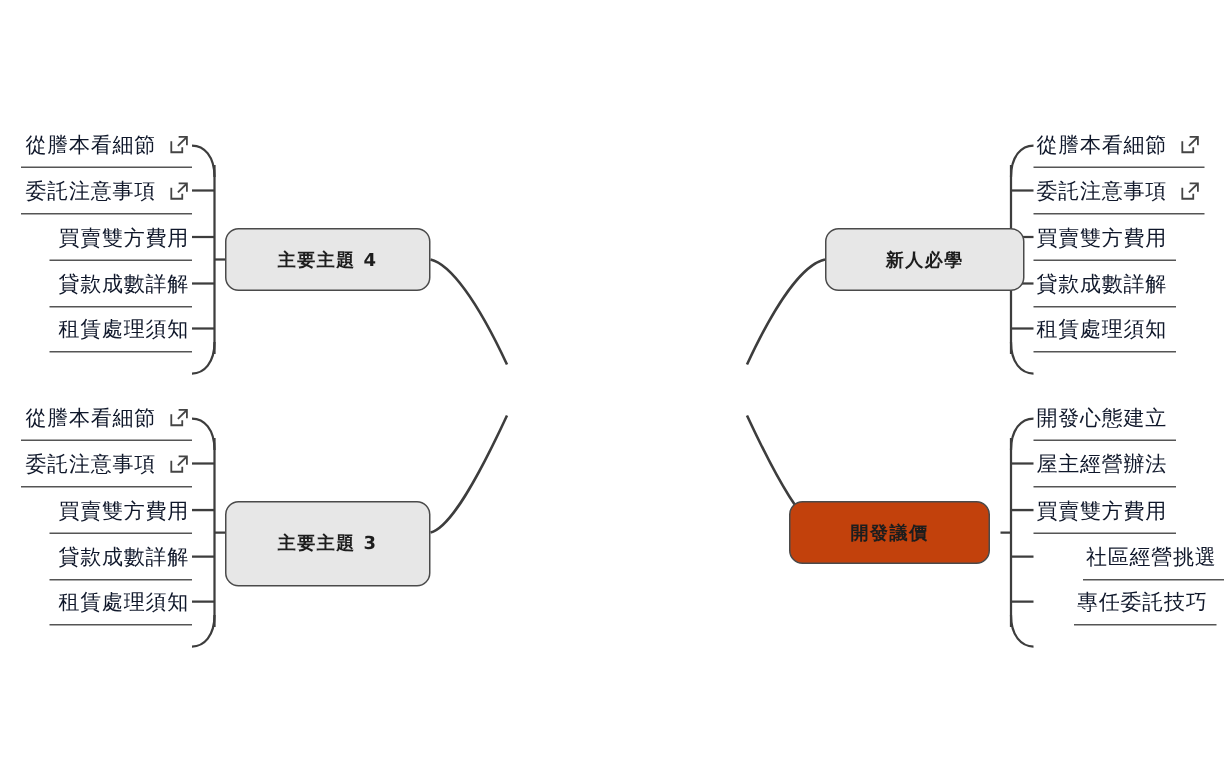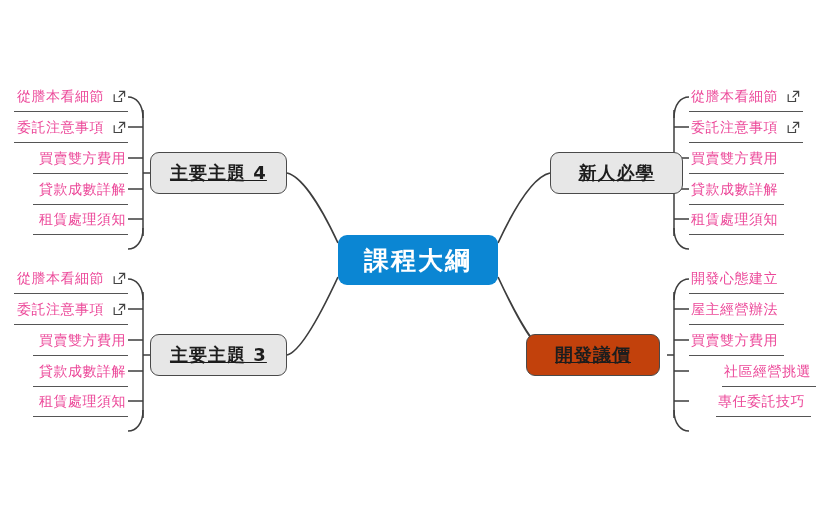--- a/index.html
+++ b/index.html
@@ -50,38 +50,37 @@
   
   .branch-node {
     position: absolute;
     box-sizing: border-box;
     display: flex;
     align-items: center;
     justify-content: center;
     border: 1.6px solid #4a4a4a;
     background: #e7e7e7;
     border-radius: 9px;
-    font-size: 18px;
+    font-size: 12px;
     font-weight: bold;
     color: #1d1d1d;
     letter-spacing: 1px;
     z-index: 4;
-    text-decoration: underline;
   }
 
   
   .leaf {
     position: absolute;
     box-sizing: border-box;
     height: 30px;
     display: flex;
     align-items: center;
     border-bottom: 1.3px solid #555555;
     font-size: 14px;
-    color: #ec4899;
+    color: #0f172a;
     white-space: nowrap;
     z-index: 3;
   }
   .leaf.align-right {
     justify-content: flex-end;
     padding-right: 2px;
   }
   .leaf.align-left {
     justify-content: flex-start;
     padding-left: 2px;
@@ -147,29 +146,26 @@
       <path d="M 674,292 L 674,418" stroke="#3d3d3d"></path>
       <path d="M 674,300 C 674,286 681,279 689,279" stroke="#3d3d3d"></path>
       <path d="M 674,410 C 674,424 681,431 689,431" stroke="#3d3d3d"></path>
       <path d="M 674,309 L 689,309" stroke="#3d3d3d"></path>
       <path d="M 674,340 L 689,340" stroke="#3d3d3d"></path>
       <path d="M 674,371 L 689,371" stroke="#3d3d3d"></path>
       <path d="M 674,401 L 689,401" stroke="#3d3d3d"></path>
     </g>
   </svg>
 
-  <div class="center-node" id="center-node" style="left: 338px; top: 235px; width: 160px; height: 50px; background: rgb(11, 134, 211); color: rgb(255, 255, 255);">
-    <span>課程大綱</span>
-  </div>
 
   <div class="branch-node" style="left: 150px; top: 152px; width: 137px; height: 42px; background: rgb(231, 231, 231); border-color: rgb(74, 74, 74);">
     <span>主要主題 4</span>
   </div>
 
-  <div class="branch-node" style="left: 150px; top: 334px; width: 137px; height: 42px; background: rgb(231, 231, 231); border-color: rgb(74, 74, 74);">
+  <div class="branch-node" style="left: 150px; top: 334px; width: 137px; height: 57px; background: rgb(231, 231, 231); border-color: rgb(74, 74, 74);">
     <span>主要主題 3</span>
   </div>
 
   <div class="branch-node" style="left: 550px; top: 152px; width: 133px; height: 42px; background: rgb(231, 231, 231); border-color: rgb(74, 74, 74);">
     <span>新人必學</span>
   </div>
 
   <div class="branch-node" style="left: 526px; top: 334px; width: 134px; height: 42px; background: #c2410c; border-color: rgb(74, 74, 74);">
     <span>開發議價</span>
   </div>

